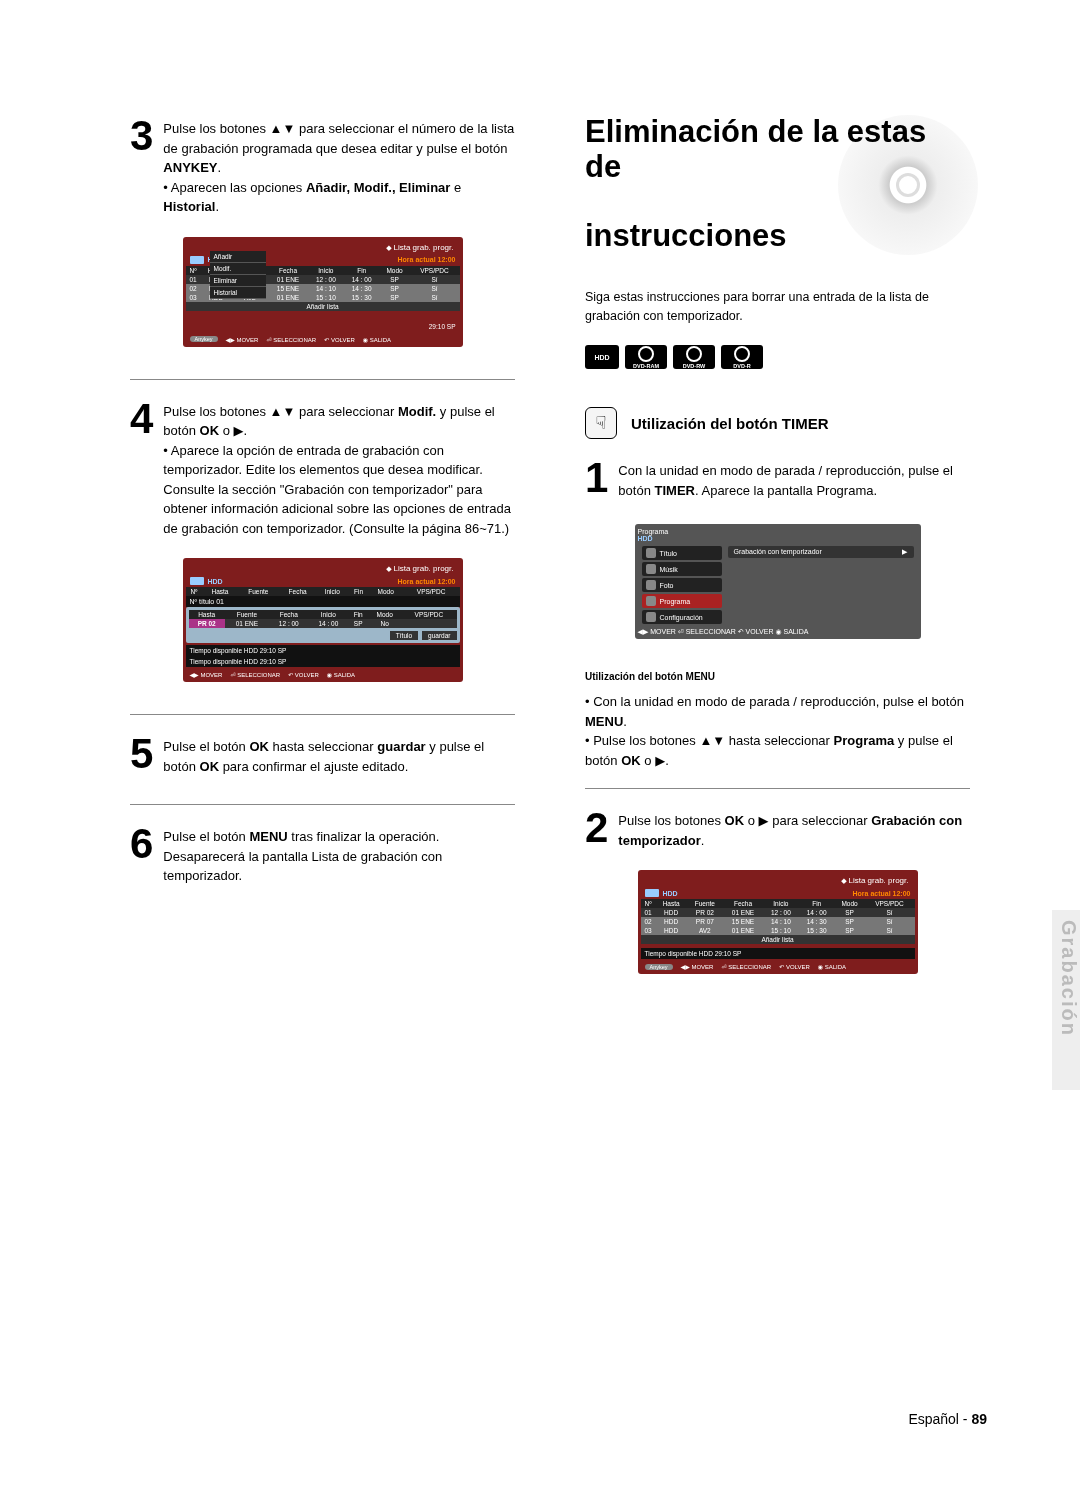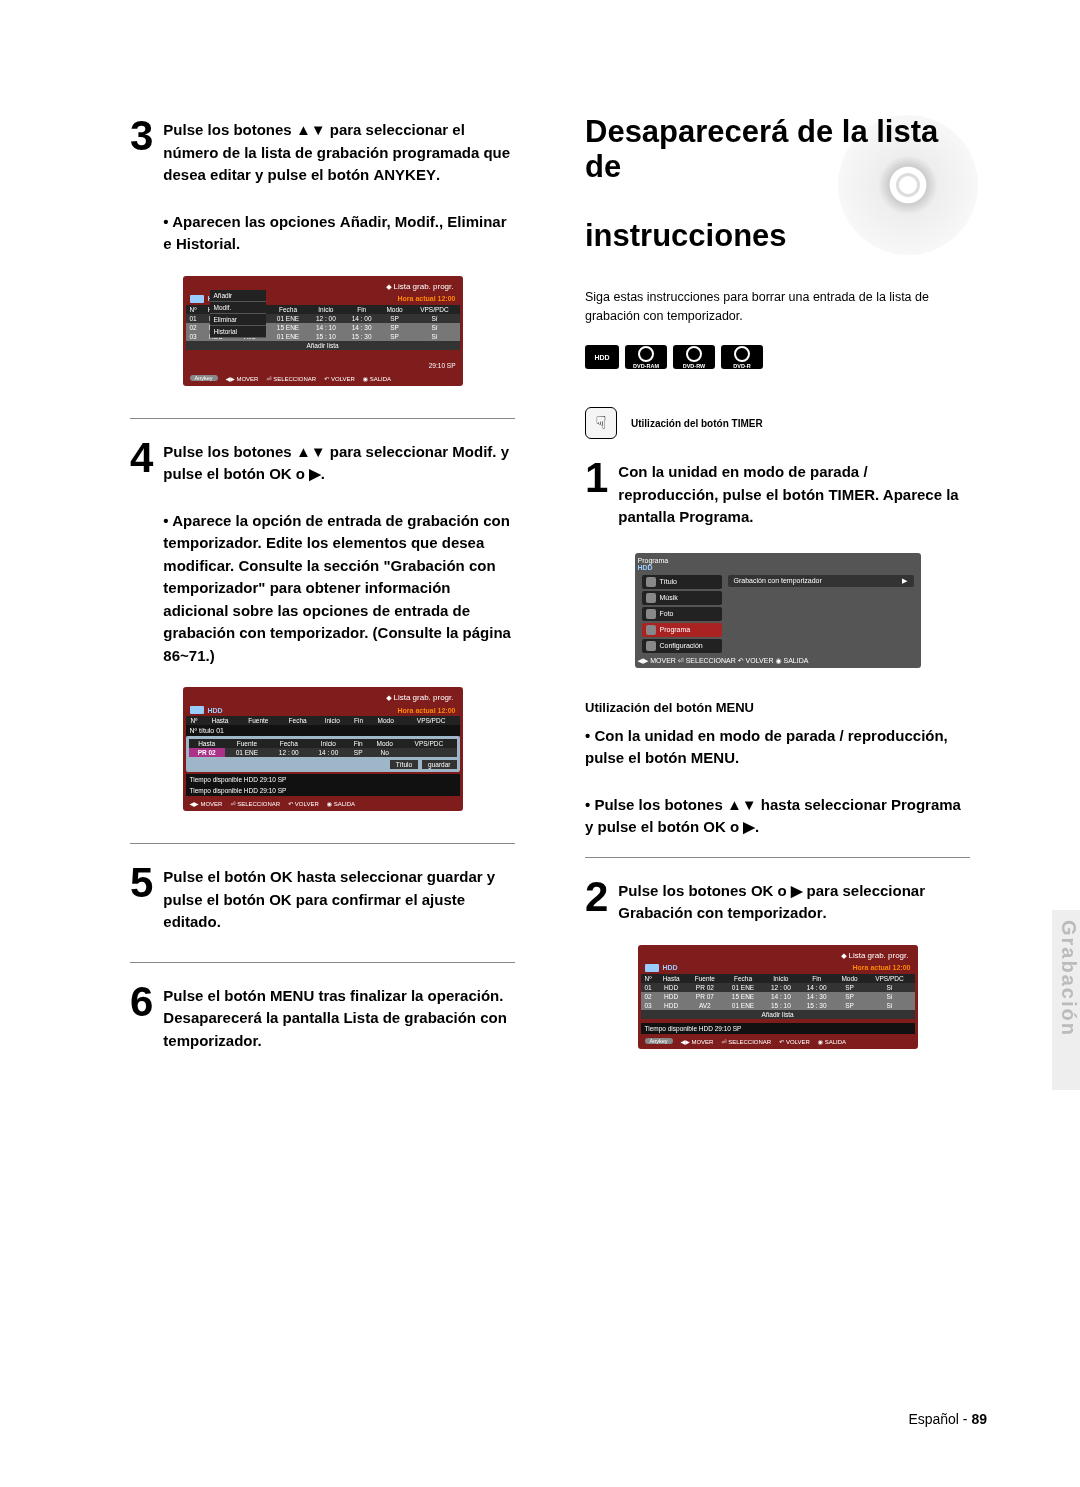--- a/index.html
+++ b/index.html
@@ -28,28 +28,27 @@
     display: flex;
     gap: 10px;
     margin-bottom: 10px;
   }
   .step-num {
     font-size: 42px;
     font-weight: bold;
     line-height: 1;
   }
   .step-body {
-    font-size: 15px;
+    font-size: 13px;
     line-height: 1.5;
     padding-top: 4px;
-    font-weight: bold;
   }
   .step-body .sub {
     display: block;
-    margin-top: 24px;
+    margin-top: 0;
   }
   .hr {
     border: none;
     border-top: 1px solid #888;
     margin: 18px 0;
   }
   .screen {
     width: 280px;
     background: #7f1d1d;
     border-radius: 3px;
@@ -192,25 +191,25 @@
     align-items: center;
     justify-content: center;
     font-size: 18px;
     background:#f5f5f5;
   }
   .sub-head-row {
     display:flex; gap:14px; align-items:center;
     margin-top:38px;
   }
   .sub-head {
+    font-size: 15px;
+    font-weight: bold;
+  }
+  .sub-head2 {
     font-size: 10px;
-    font-weight: bold;
-  }
-  .sub-head2 {
-    font-size: 13px;
     font-weight: bold;
     margin-top:18px;
   }
   .side-tab {
     position: absolute;
     right: 0;
     top: 910px;
     width: 28px;
     height: 180px;
     background: #eee;
@@ -447,21 +446,21 @@
         <span>Pulse el botón </span><b>MENU</b><span> tras finalizar la operación. Desaparecerá la pantalla Lista de grabación con temporizador.</span>
       </div>
     </div>
 
   </div>
 
   <div class="col">
 
     <div class="right-title">
       <div class="disc-bg"></div>
-      <span>Desaparecerá de la lista de</span><br>
+      <span>Eliminación de la estas de</span><br>
       <br>
       <span>instrucciones</span>
     </div>
 
     <div class="intro">Siga estas instrucciones para borrar una entrada de la lista de grabación con temporizador.</div>
 
     <div class="disc-icons">
       <div class="blk">HDD</div>
       <div class="circ">
           <span>DVD-RAM</span>

